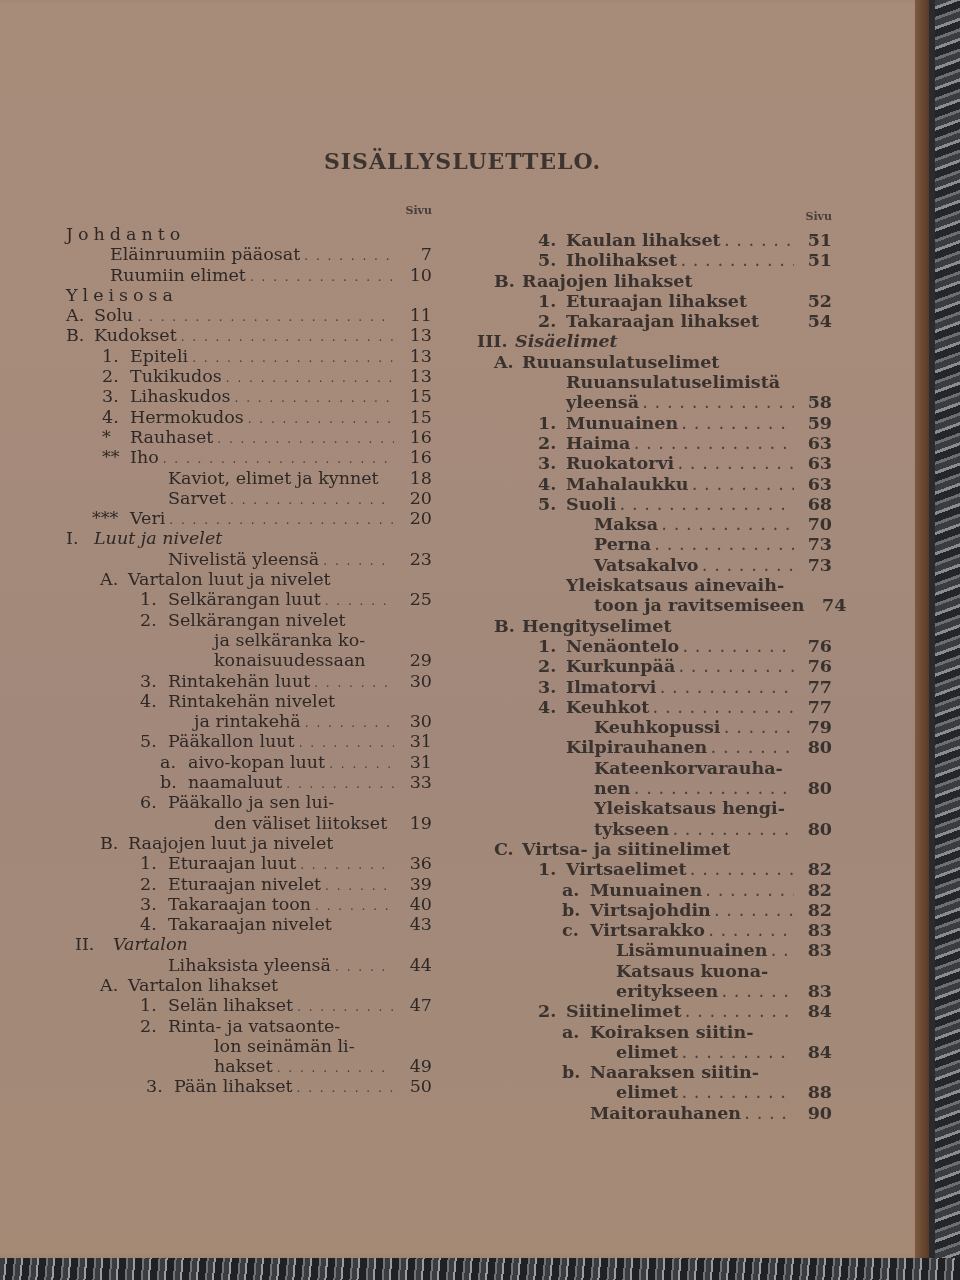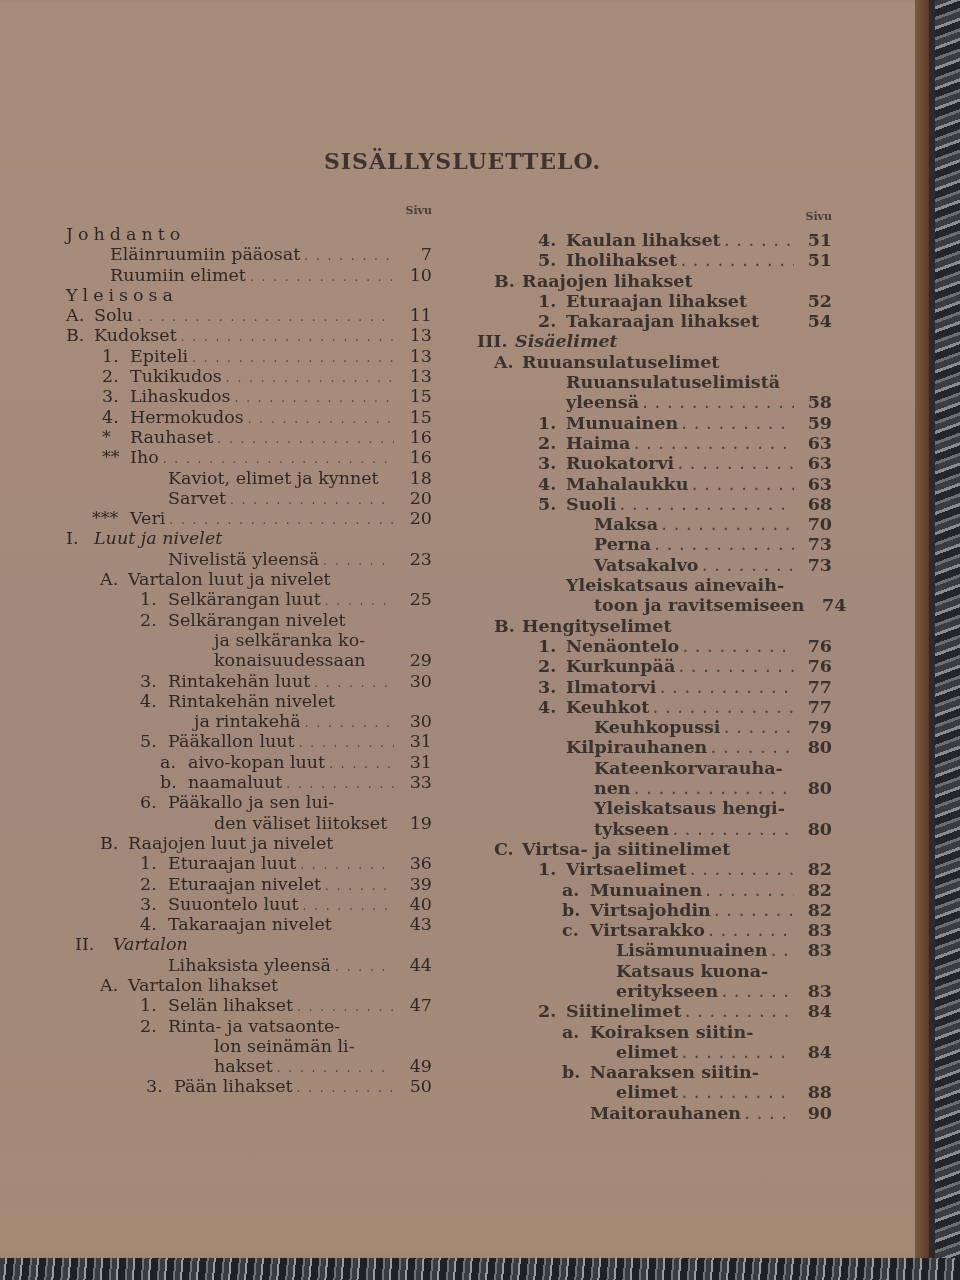--- a/index.html
+++ b/index.html
@@ -265,21 +265,21 @@
         <span class="page-num">36</span>
       </div>
       <div class="row">
         <span class="marker" style="margin-left: 74px; width: 28px;">2.</span>
         <span class="label">Eturaajan nivelet</span>
         <span class="dots"></span>
         <span class="page-num">39</span>
       </div>
       <div class="row">
         <span class="marker" style="margin-left: 74px; width: 28px;">3.</span>
-        <span class="label">Suuontelo luut</span>
+        <span class="label">Takaraajan toon</span>
         <span class="dots"></span>
         <span class="page-num">40</span>
       </div>
       <div class="row">
         <span class="marker" style="margin-left: 74px; width: 28px;">4.</span>
         <span class="label">Takaraajan nivelet</span>
         <span class="dots none"></span>
         <span class="page-num">43</span>
       </div>
       <div class="row">

